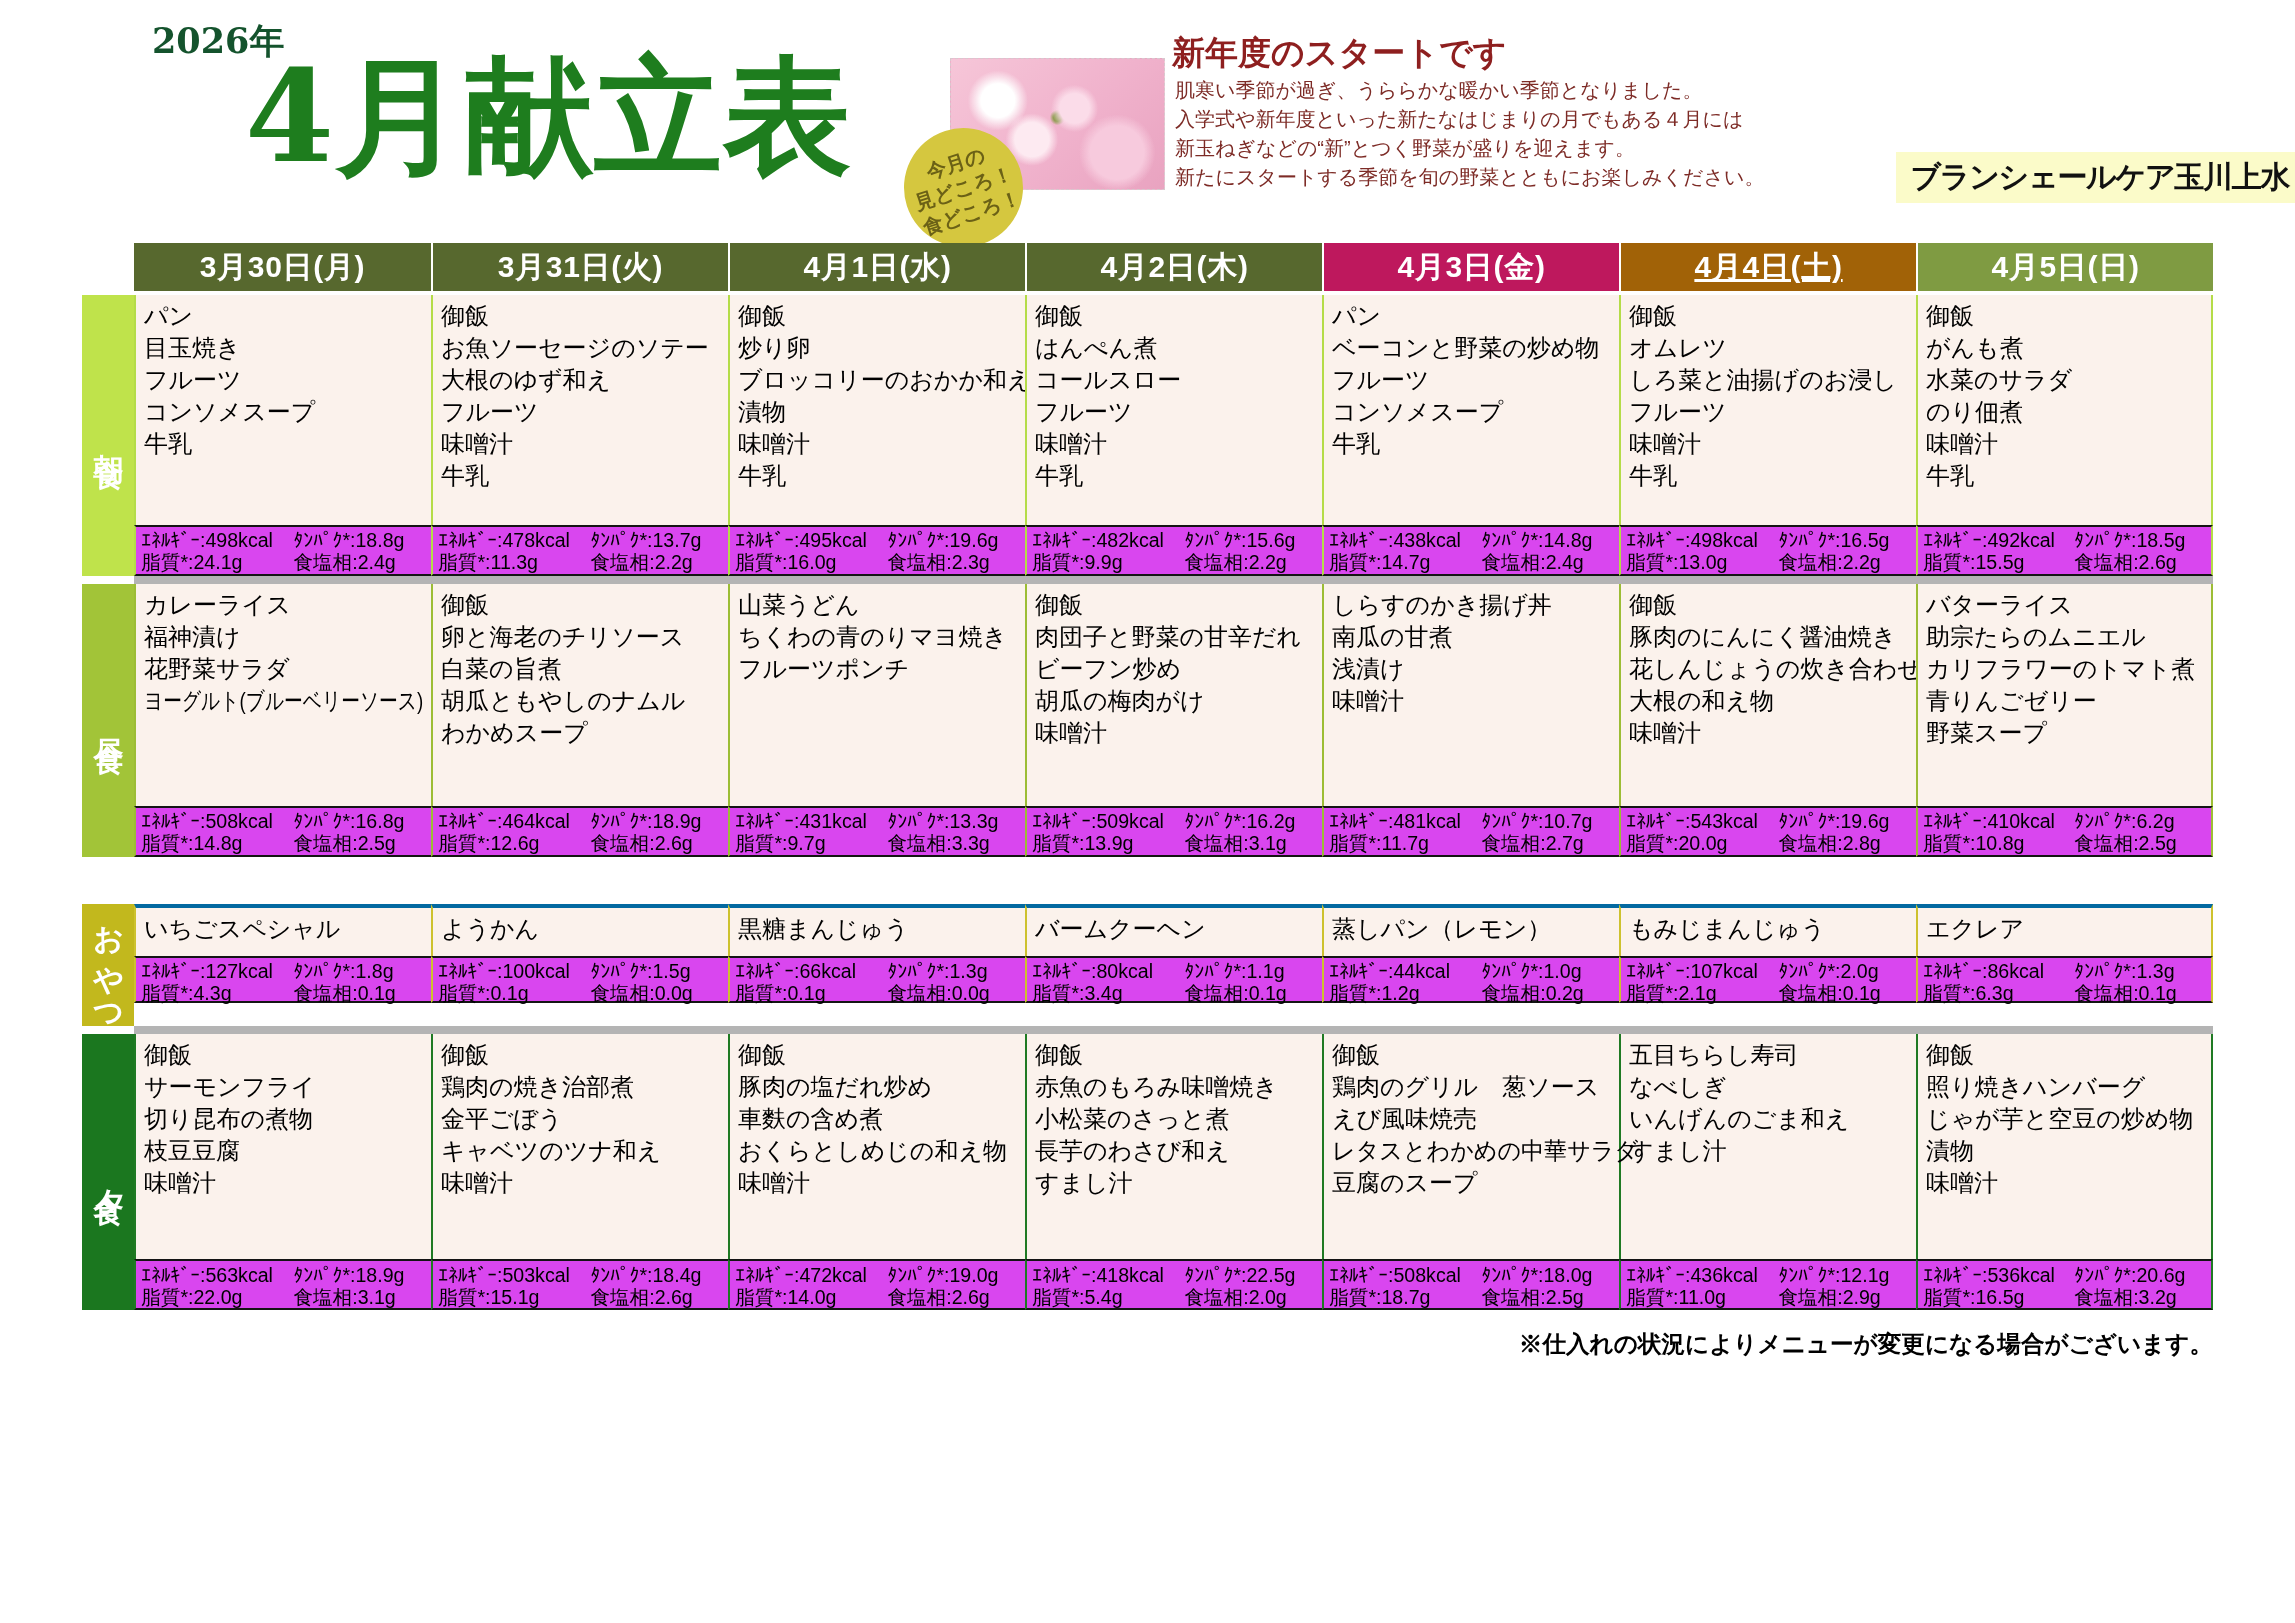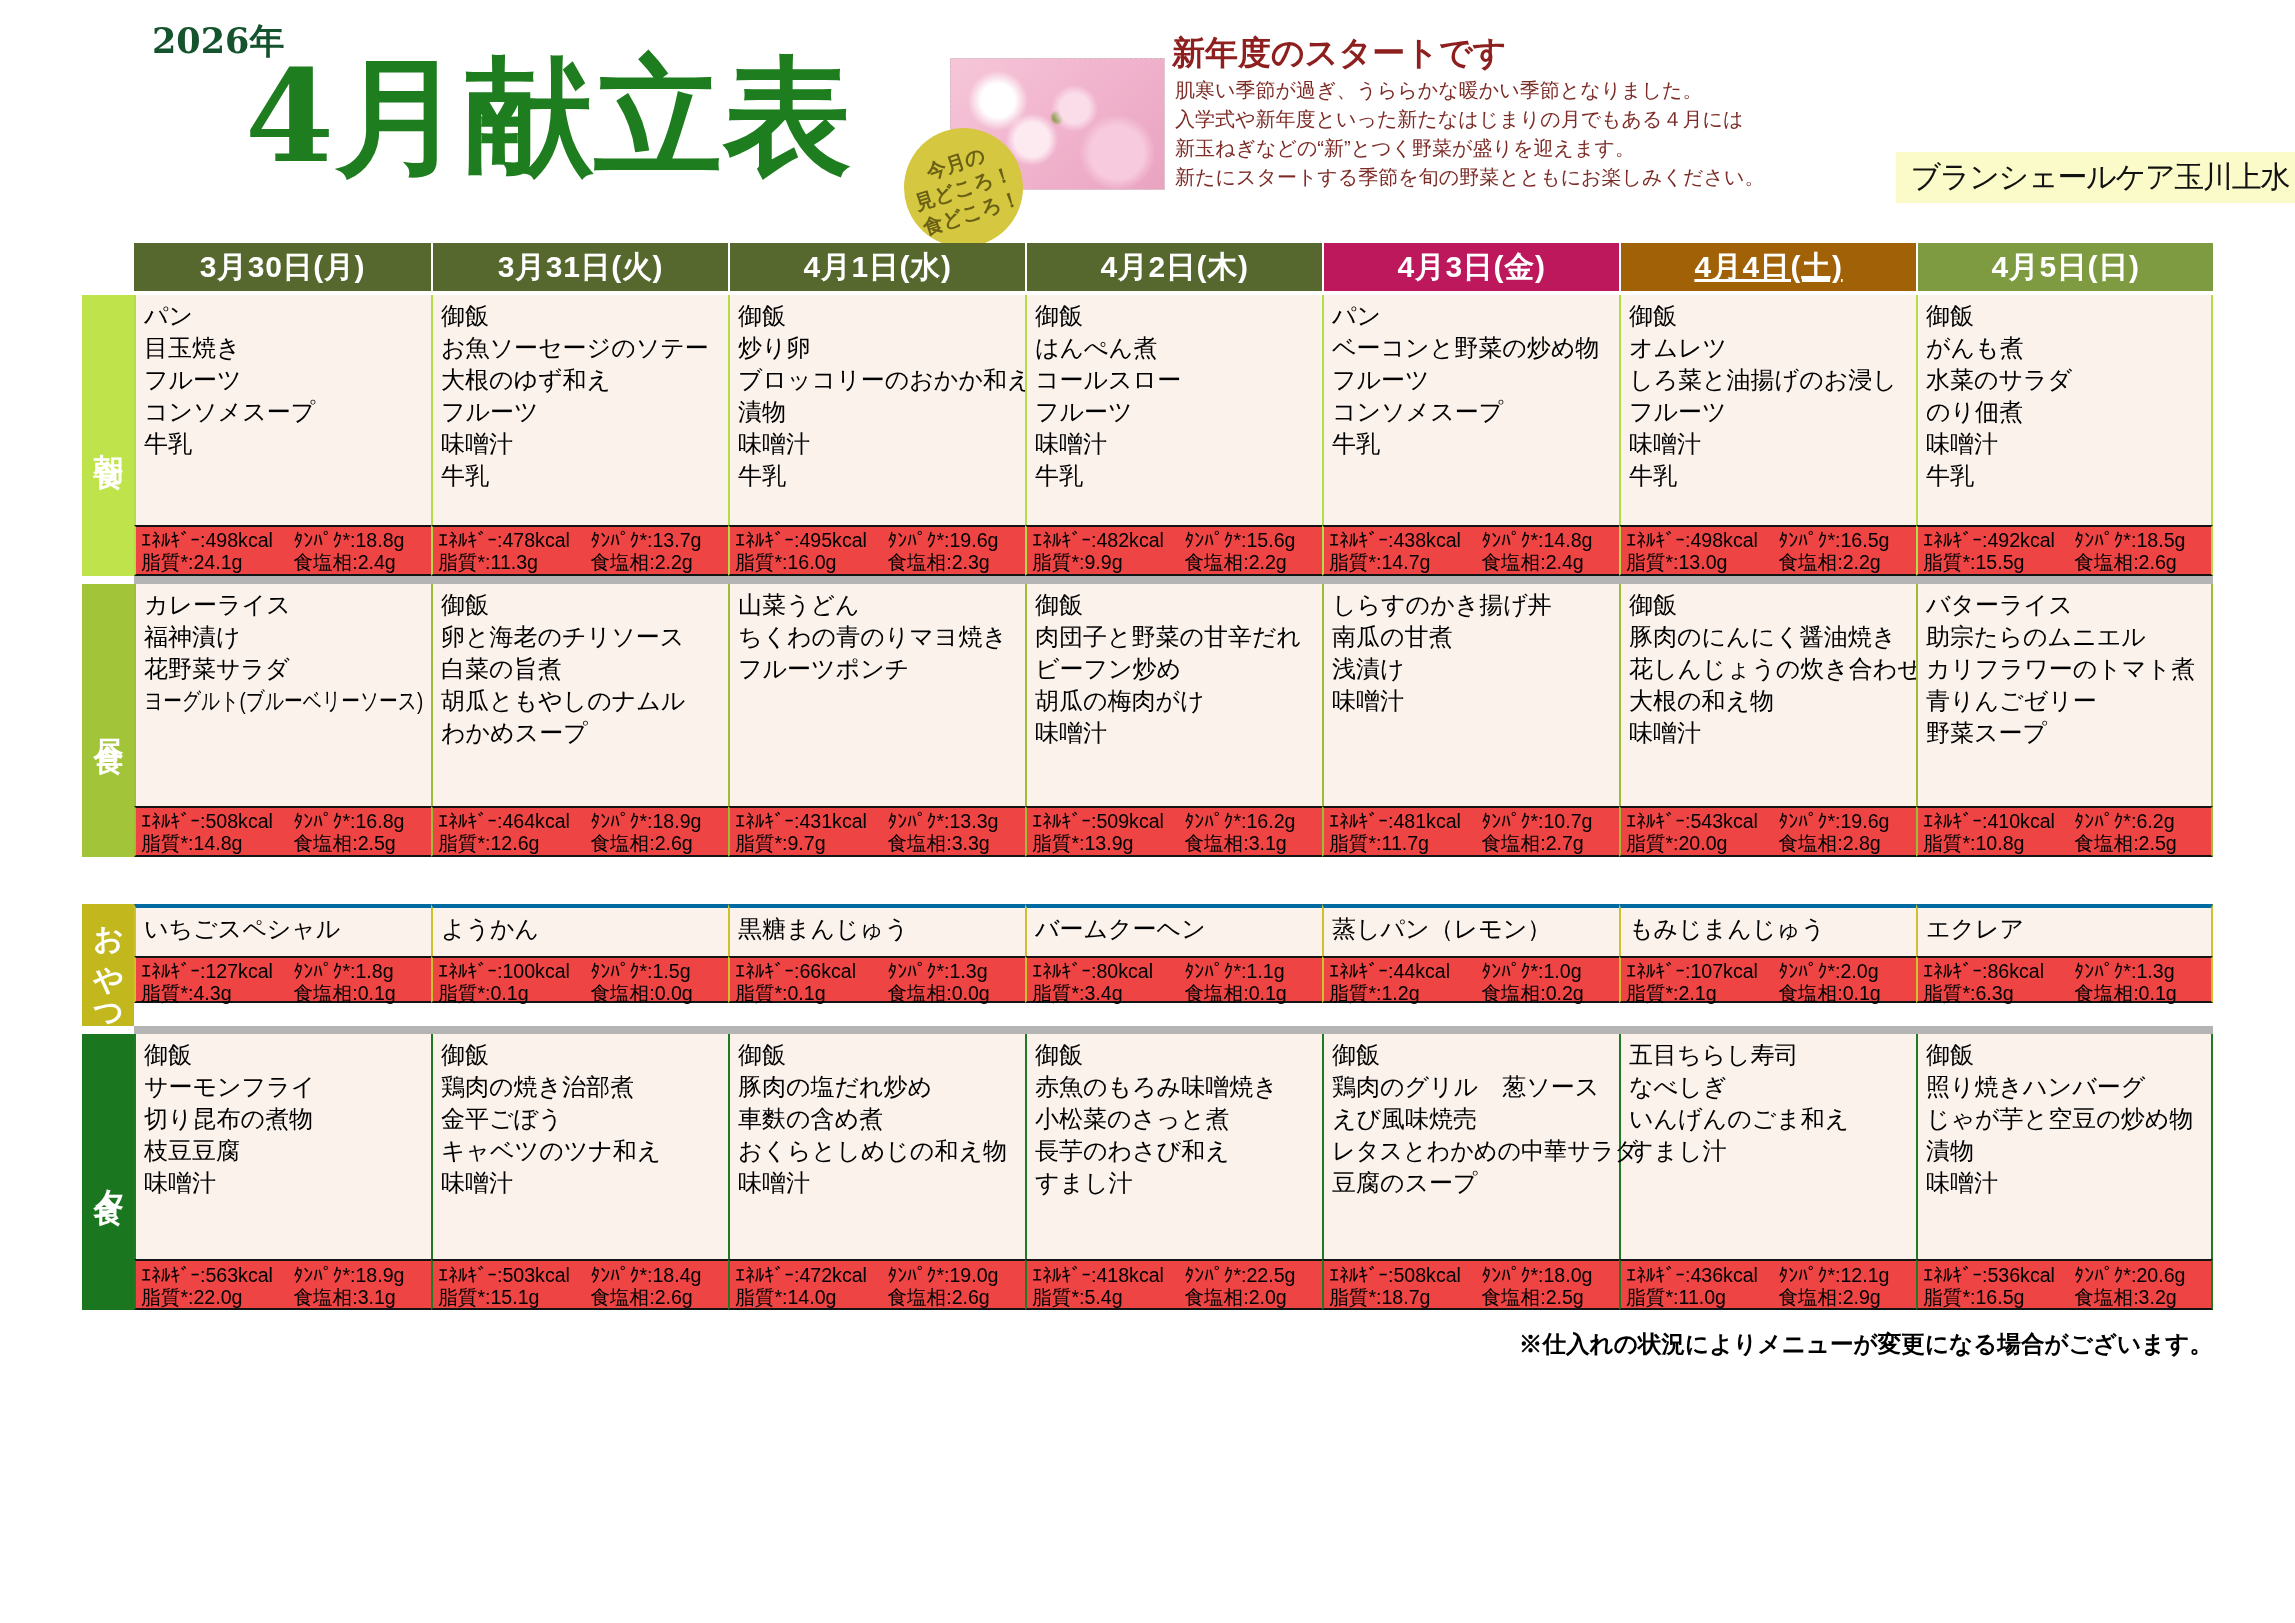--- a/index.html
+++ b/index.html
@@ -41,21 +41,21 @@
     position:absolute; left:1172px; top:31px;
     font-size:33px; font-weight:bold; color:#8e1f1f;
   }
   .notice-body {
     position:absolute; left:1175px; top:76px;
     font-size:20px; color:#7d2b26; line-height:29px; white-space:nowrap;
   }
   .facility {
     position:absolute; left:1896px; top:152px; width:400px; height:51px;
     background:#fbfbc9; display:flex; align-items:center;
-    font-size:30px; font-weight:normal; color:#111; white-space:nowrap;
+    font-size:30px; font-weight:bold; color:#111; white-space:nowrap;
     padding-left:14.4px; letter-spacing:-1.3px;
   }
   
   .menu-table { position:absolute; left:82px; top:204px; width:2131px;margin-top:39px; }
   .day-header-row { display:flex; height:48px; margin-bottom:3.9px; }
   .corner-spacer { width:52px; flex:none; }
   .day-cell {
     width:297px; flex:none; display:flex; align-items:center; justify-content:center;
     color:#fff; font-size:30px; font-weight:bold; letter-spacing:0.7px;
   }
@@ -70,21 +70,21 @@
   .menu-row { display:flex; }
   .menu-cell {
     width:297px; flex:none; background:#fbf2ec;
     border-left:2.6px solid var(--sec); padding:5.2px 3.9px 0 7.9px;
     font-size:24px; line-height:32px; white-space:nowrap; overflow:visible;
   }
   .menu-row .menu-cell:last-child { border-right:2.6px solid var(--sec); }
   .menu-item { white-space:nowrap; transform-origin:left center; }
   .nutri-row { display:flex; }
   .nutri-cell {
-    width:297px; flex:none; background:#ef4444;
+    width:297px; flex:none; background:#d946ef;
     border-left:2.6px solid var(--sec);
     border-top:2px solid #141414; border-bottom:2px solid #141414;
     padding:2.6px 2.6px 0 5.2px; font-size:19.6px; line-height:22px; white-space:nowrap;
   }
   .nutri-row .nutri-cell:last-child { border-right:2.6px solid var(--sec); }
   .n-line { display:flex; }
   .n-left { width:53%; flex:none; }
   .sep-gray { height:7.9px; background:#b4b4b4; margin-left:52px; }
   .sep-white { height:47px; background:#fff; }
   .breakfast .menu-cell { height:230px; }

